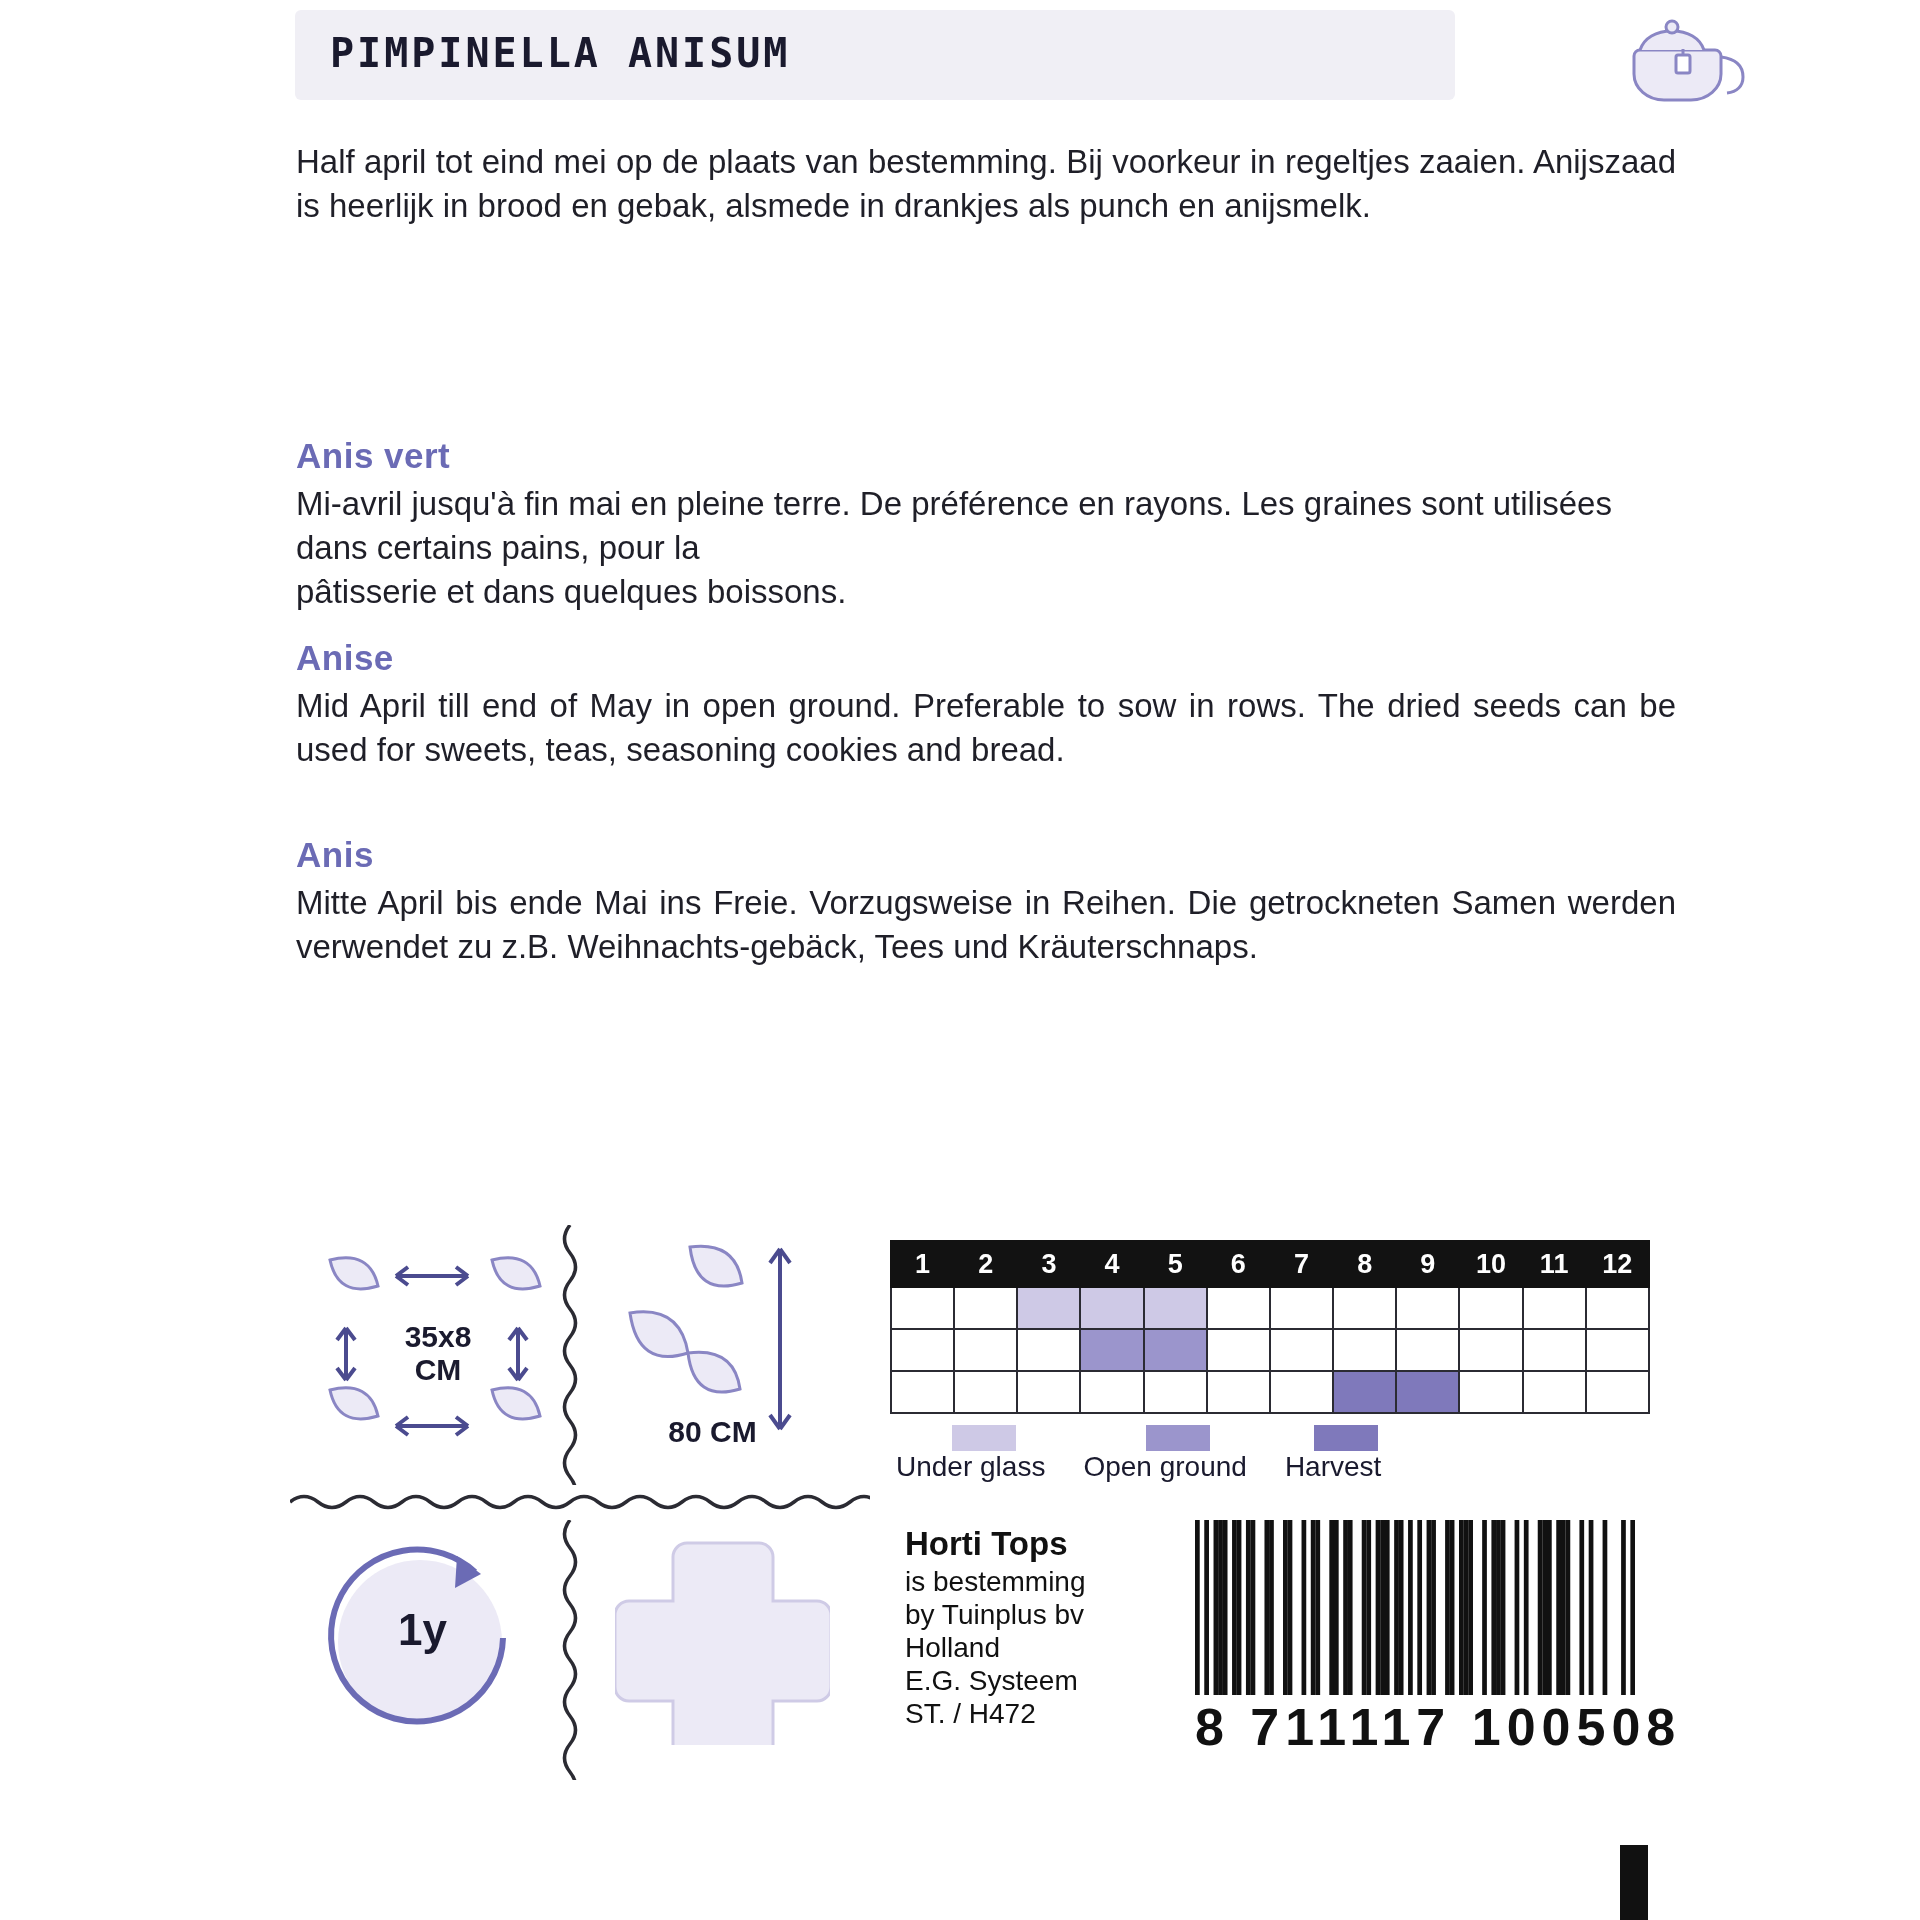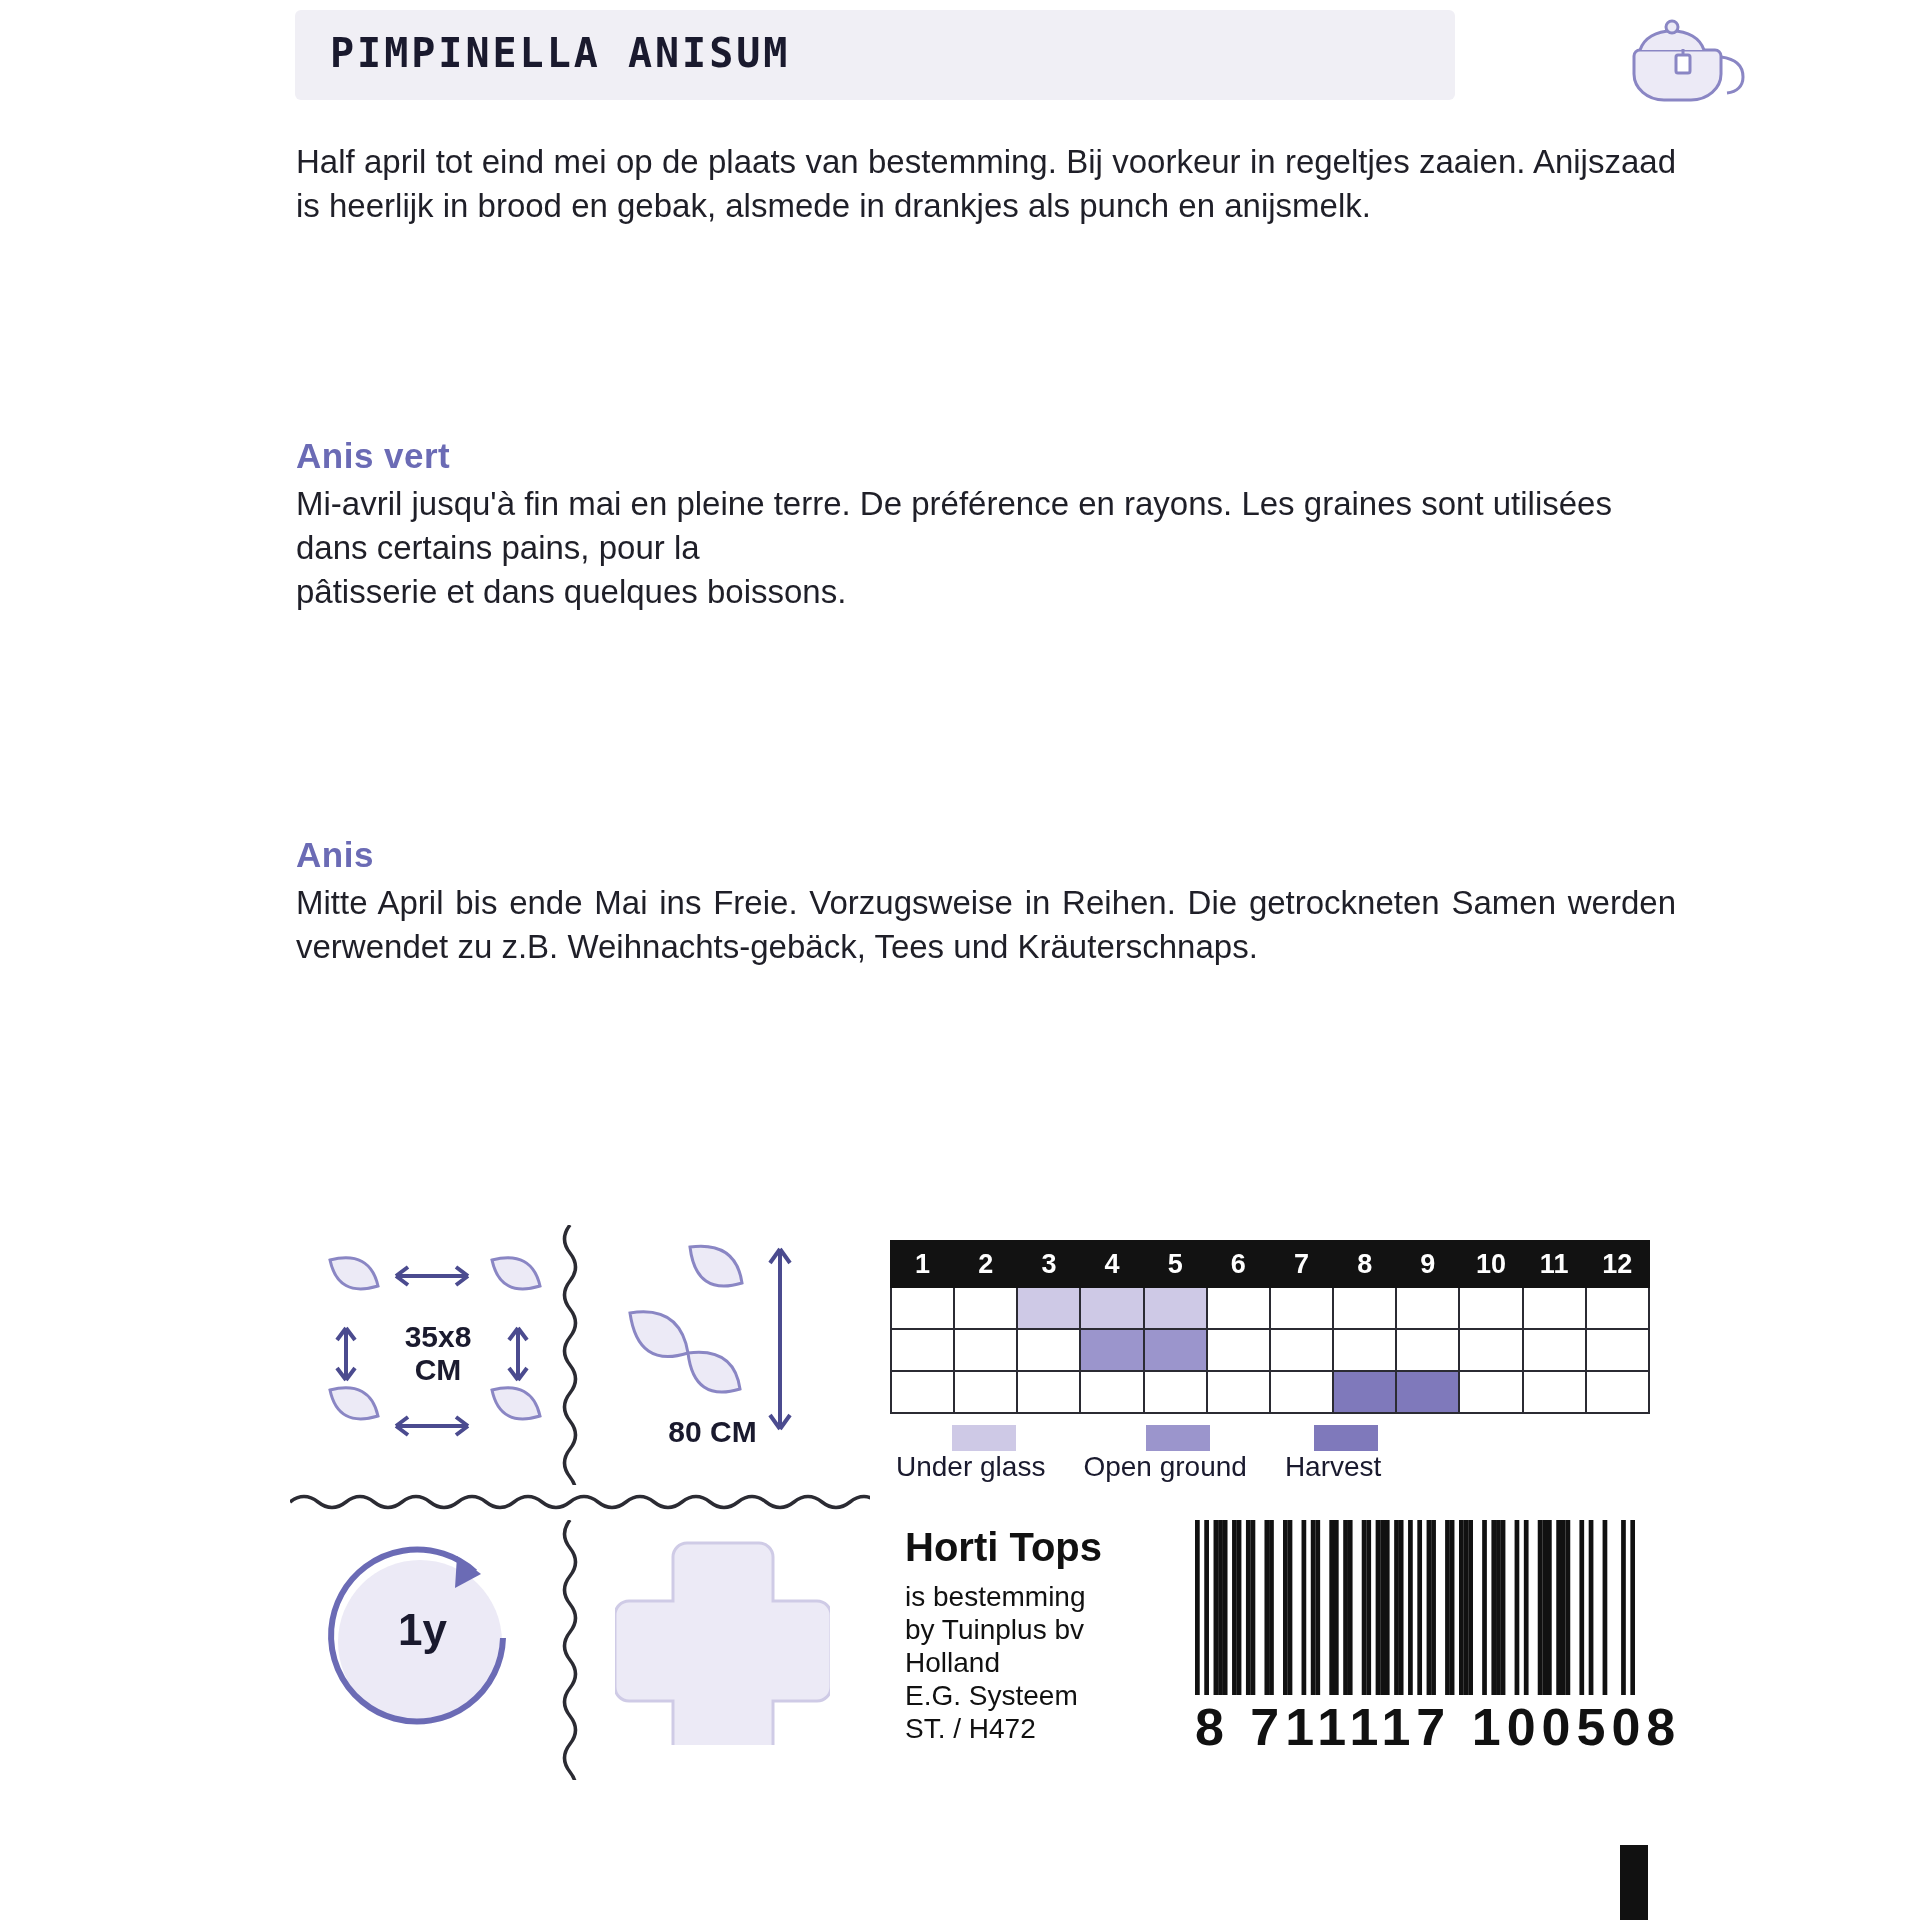--- a/index.html
+++ b/index.html
@@ -174,24 +174,24 @@
   }
 
   
   .brand {
     position: absolute;
     left: 905px;
     top: 1525px;
     width: 280px;
   }
   .brand .name {
-    font-size: 40px;
+    font-size: 33px;
     font-weight: bold;
     color: #111;
-    margin-bottom: 10px;
+    margin-bottom: 2px;
   }
   .brand .line {
     font-size: 28px;
     color: #111;
     line-height: 1.18;
   }
 
   .barcode-wrap {
     position: absolute;
     left: 1195px;
@@ -243,20 +243,24 @@
   <div class="block" id="block-nl">
     <p>Half april tot eind mei op de plaats van bestemming. Bij voorkeur in regeltjes zaaien. Anijszaad is heerlijk in brood en gebak, alsmede in drankjes als punch en anijsmelk.</p>
   </div>
 
   <div class="block" id="block-fr">
     <h2>Anis vert</h2>
     <p class="nojust">Mi-avril jusqu'à fin mai en pleine terre. De préférence en rayons. Les graines sont utilisées dans certains pains, pour la</p>
     <p class="nojust">pâtisserie et dans quelques boissons.</p>
   </div>
 
+  <div class="block" id="block-en">
+    <h2>Anise</h2>
+    <p>Mid April till end of May in open ground. Preferable to sow in rows. The dried seeds can be used for sweets, teas, seasoning cookies and bread.</p>
+  </div>
 
   <div class="block" id="block-de">
     <h2>Anis</h2>
     <p>Mitte April bis ende Mai ins Freie. Vorzugsweise in Reihen. Die getrockneten Samen werden verwendet zu z.B. Weihnachts-gebäck, Tees und Kräuterschnaps.</p>
   </div>
 
   <svg class="wave" style="left:290px; top:1490px; width:580px; height:24px;" viewBox="0 0 580 24" preserveAspectRatio="none">
     <path d="M0 12 q14 -11 28 0 t28 0 t28 0 t28 0 t28 0 t28 0 t28 0 t28 0 t28 0 t28 0 t28 0 t28 0 t28 0 t28 0 t28 0 t28 0 t28 0 t28 0 t28 0 t28 0 t28 0" stroke="#2b2b33" stroke-width="3.5" fill="none"></path>
   </svg>
 

